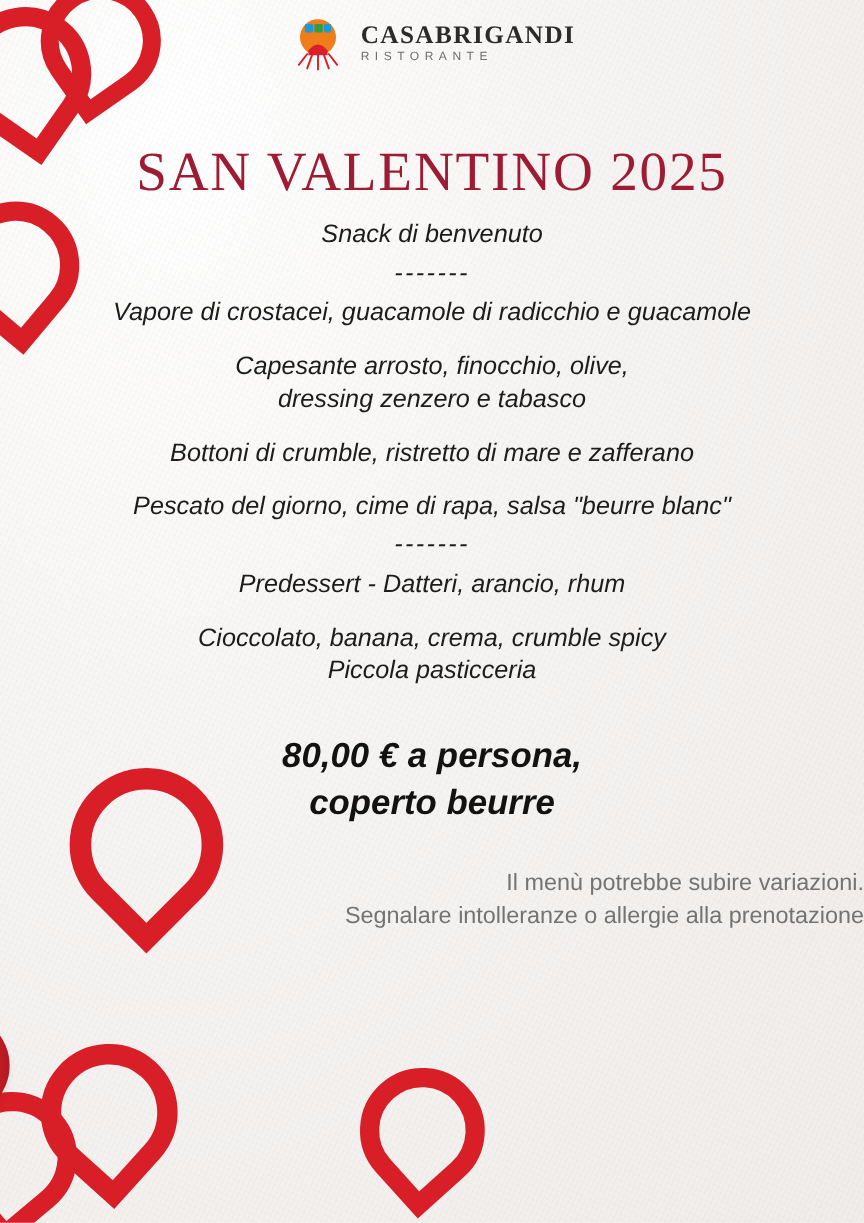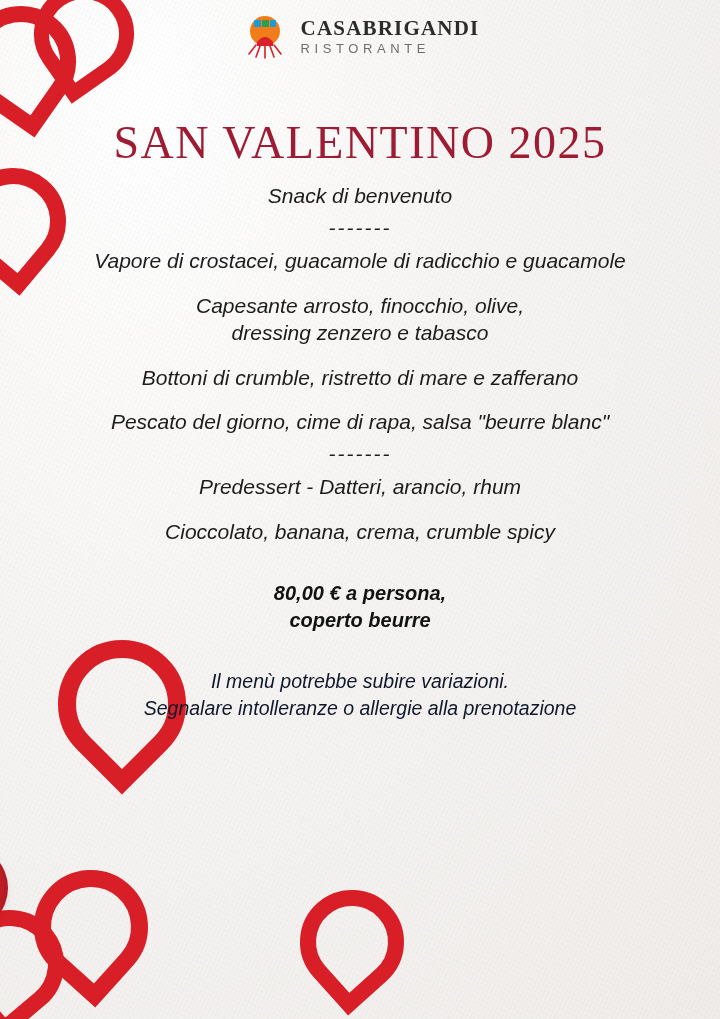--- a/index.html
+++ b/index.html
@@ -88,21 +88,21 @@
     line-height: 1;
   }
   .logo-name {
     font-size: 21px;
     letter-spacing: 1.2px;
     color: #2b2b2b;
     font-weight: 700;
     font-family: "Liberation Serif", serif;
   }
   .logo-sub {
-    font-size: 13px;
+    font-size: 10px;
     letter-spacing: 4.6px;
     color: #6d6d6d;
     margin-top: 3px;
     font-family: "Liberation Sans", sans-serif;
   }
 
   
   .content {
     position: absolute;
     top: 98px;
@@ -130,34 +130,34 @@
   .sep {
     font-size: 21px;
     color: #1c1c1c;
     letter-spacing: 2px;
     margin: 6px 0 8px 0;
     font-style: italic;
   }
   .gap-sm { height: 14px; }
   .gap-lg { height: 34px; }
   .price {
-    font-size: 20px;
+    font-size: 29px;
     font-style: italic;
     font-weight: 700;
     color: #121212;
     line-height: 1.35;
     margin: 0;
     text-align: center;
   }
   .note {
     font-size: 19.5px;
-    font-style: italic;
-    color: #0f172a;
+    color: #737373;
     line-height: 1.4;
     margin: 0;
+    text-align: right;
   }
 </style>
 </head>
 <body>
 
 <div class="paper"></div>
 
 <div class="deco">
   <div class="heart-outline" id="h-tl-1"></div>
   <div class="heart-outline" id="h-tl-2"></div>
@@ -211,20 +211,21 @@
   <div class="gap-sm"></div>
 
   <p class="line">Pescato del giorno, cime di rapa, salsa "beurre blanc"</p>
 
   <p class="sep">-------</p>
 
   <p class="line">Predessert - Datteri, arancio, rhum</p>
   <div class="gap-sm"></div>
 
   <p class="line tight">Cioccolato, banana, crema, crumble spicy</p>
+  <p class="line">Piccola pasticceria</p>
 
   <div class="gap-lg"></div>
 
   <p class="price">80,00 € a persona,</p>
   <p class="price">coperto beurre</p>
 
   <div class="gap-lg"></div>
 
   <p class="note">Il menù potrebbe subire variazioni.</p>
   <p class="note">Segnalare intolleranze o allergie alla prenotazione</p>

